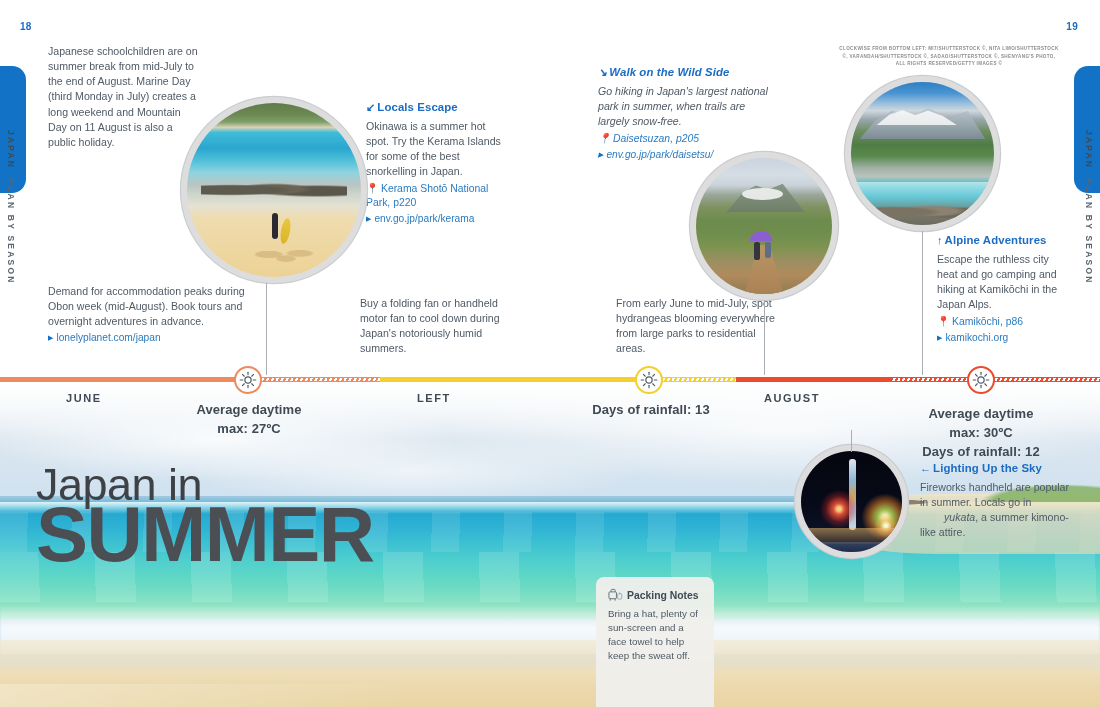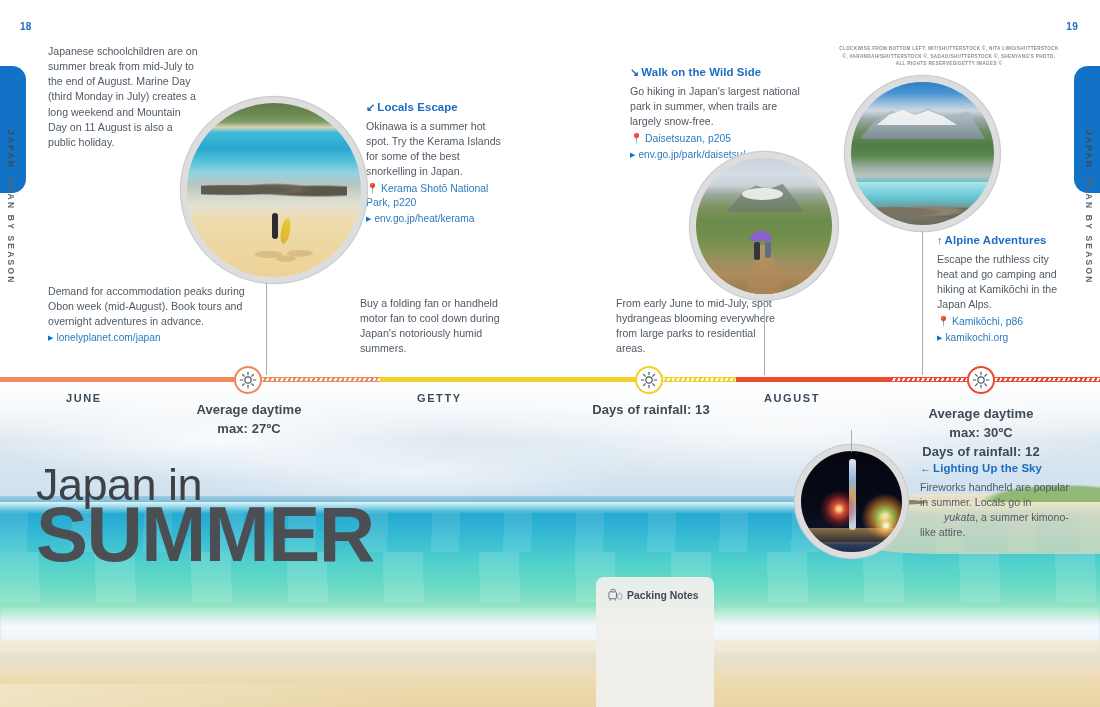--- a/index.html
+++ b/index.html
@@ -430,35 +430,35 @@
 
   <div class="txt" style="left:366px;top:99px;width:142px;">
     <div class="heading">
       <span class="arrow">↙</span><span>Locals Escape</span>
     </div>
     <p class="body">Okinawa is a summer hot spot. Try the Kerama Islands for some of the best snorkelling in Japan.</p>
     <div class="meta">
       <span class="pin">📍</span><span>Kerama Shotō National Park, p220</span>
     </div>
     <div class="link">
-      <span class="tri">▶</span><span>env.go.jp/heat/kerama</span>
+      <span class="tri">▶</span><span>env.go.jp/park/kerama</span>
     </div>
   </div>
 
   <div class="circ ph-surf" style="left:181px;top:97px;width:186px;height:186px;">
     <div class="inner">
       <div class="rock"></div>
       <div class="foot"></div>
       <div class="person"></div>
       <div class="board"></div>
     </div>
   </div>
   <div class="conn" style="left:266px;top:283px;height:92px;"></div>
 
-  <div class="txt" style="left:630px;top:64px;width:175px;">
+  <div class="txt" style="left:598px;top:64px;width:175px;font-style:italic;">
     <div class="heading">
       <span class="arrow">↘</span><span>Walk on the Wild Side</span>
     </div>
     <p class="body">Go hiking in Japan's largest national park in summer, when trails are largely snow-free.</p>
     <div class="meta">
       <span class="pin">📍</span><span>Daisetsuzan, p205</span>
     </div>
     <div class="link">
       <span class="tri">▶</span><span>env.go.jp/park/daisetsu/</span>
     </div>
@@ -511,21 +511,21 @@
     <div class="seg solid-red" style="left:736px;width:155px;"></div>
     <div class="seg hatch-red" style="left:891px;width:209px;"></div>
   </div>
 
   <div class="timeline" style="top:374px;">
     <div class="seg solid-yellow" style="left:380px;width:266px;"></div>
     <div class="seg hatch-yellow" style="left:646px;width:90px;"></div>
   </div>
 
   <div class="month" style="left:66px;top:392px;">JUNE</div>
-  <div class="month" style="left:417px;top:392px;">GETTY</div>
+  <div class="month" style="left:417px;top:392px;">LEFT</div>
   <div class="month" style="left:764px;top:392px;">AUGUST</div>
 
   <div class="sun o" style="left:234px;top:366px;">
     <svg width="18" height="18" viewBox="0 0 24 24" aria-hidden="true">
       <circle cx="12" cy="12" r="4.2" fill="none" stroke="#4f5a65" stroke-width="1.6"></circle>
       <g stroke="#4f5a65" stroke-width="1.5" stroke-linecap="round">
         <line x1="12" y1="1.6" x2="12" y2="5"></line>
           <line x1="12" y1="19" x2="12" y2="22.4"></line>
         <line x1="1.6" y1="12" x2="5" y2="12"></line>
           <line x1="19" y1="12" x2="22.4" y2="12"></line>
@@ -607,15 +607,16 @@
       <svg width="15" height="14" viewBox="0 0 24 22">
         <rect x="1.5" y="6" width="12" height="11" rx="1.6" fill="none" stroke="#6b7580" stroke-width="1.6"></rect>
         <path d="M5 6V3.6A1.6 1.6 0 0 1 6.6 2h3.3A1.6 1.6 0 0 1 11.5 3.6V6" fill="none" stroke="#6b7580" stroke-width="1.6"></path>
         <line x1="3.6" y1="17" x2="3.6" y2="19.4" stroke="#6b7580" stroke-width="1.5" stroke-linecap="round"></line>
         <line x1="11.4" y1="17" x2="11.4" y2="19.4" stroke="#6b7580" stroke-width="1.5" stroke-linecap="round"></line>
         <rect x="15.5" y="9" width="6.5" height="8.5" rx="1.3" fill="none" stroke="#9aa3ad" stroke-width="1.4"></rect>
         <line x1="18.7" y1="6.6" x2="18.7" y2="9" stroke="#9aa3ad" stroke-width="1.3"></line>
       </svg>
       <span>Packing Notes</span>
     </div>
+    <div class="pbody">Bring a hat, plenty of sun-screen and a face towel to help keep the sweat off.</div>
   </div>
 
 </div>
 
 </body></html>

